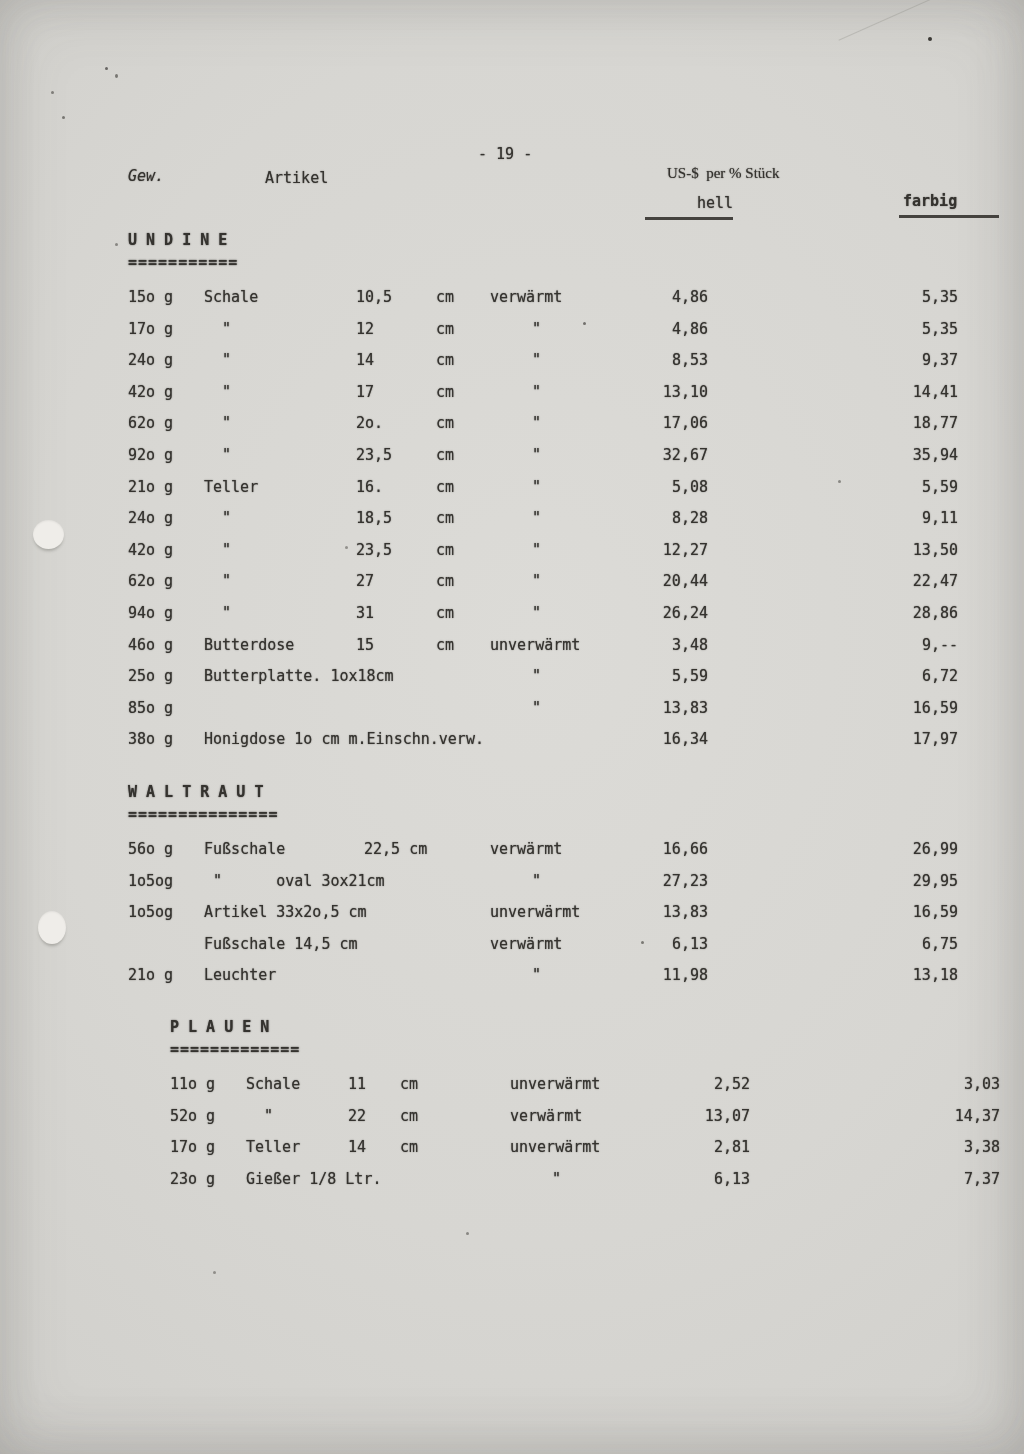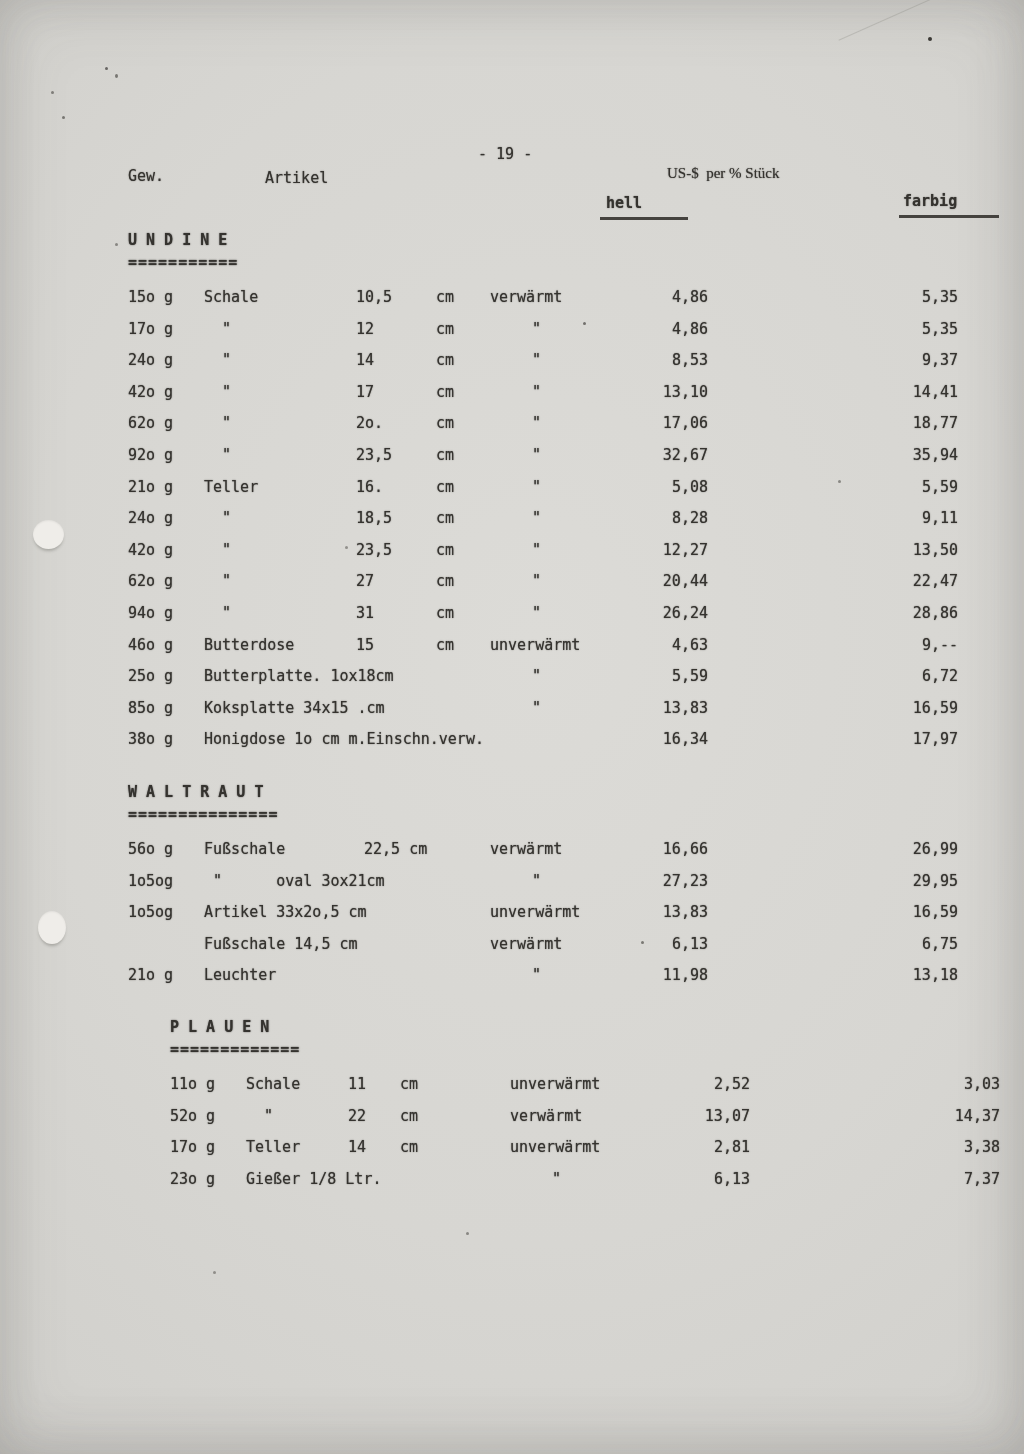--- a/index.html
+++ b/index.html
@@ -16,24 +16,24 @@
     color:#35332f;
   }
   .t{
     position:absolute;
     white-space:pre;
     line-height:26px;
     text-shadow:0 0 1.2px rgba(48,46,42,.8);
   }
   
   .page-num   {left:478px;top:141px;}
-  .h-gew      {left:128px;top:163px;}
+  .h-gew      {left:128px;top:163px;font-style:italic;}
   .h-artikel  {left:245px;top:165px;margin-left:20px;}
   .h-us       {left:667px;top:160px;font-family:Liberation Serif, serif;}
-  .h-hell     {left:600px;top:190px;width:82px;padding-left:6px;border-bottom:3px solid rgba(53,51,47,.9);height:27px;font-weight:bold;}
+  .h-hell     {left:645px;top:190px;width:82px;padding-left:6px;border-bottom:3px solid rgba(53,51,47,.9);height:27px;font-weight:normal;text-align:right;}
   .h-farbig   {left:899px;top:188px;width:96px;padding-left:4px;border-bottom:3px solid rgba(53,51,47,.9);height:27px;font-weight:bold;}
   
   .section{position:absolute;left:0;width:1024px;}
   .sec-0{top:231px;} .sec-1{top:783px;} .sec-2{top:1018px;margin-left:42px;}
   .sec-title {position:relative;height:22px;padding-left:128px;font-weight:bold;white-space:pre;text-shadow:0 0 1.4px rgba(40,38,35,.9);}
   .sec-equals{position:relative;height:31px;padding-left:128px;font-weight:bold;white-space:pre;letter-spacing:1px;text-shadow:0 0 1.6px rgba(40,38,35,.95);}
   .row{position:relative;height:31.6px;}
   .row .t{top:0;}
   .c-w      {left:128px;}
   .c-art    {left:204px;}
@@ -188,33 +188,32 @@
           <span class="t c-heat ditto">"</span>
           <span class="t c-hell">26,24</span>
           <span class="t c-farbig">28,86</span>
         </div>
         <div class="row">
           <span class="t c-w">46o g</span>
           <span class="t c-art">Butterdose</span>
           <span class="t c-size">15</span>
           <span class="t c-unit">cm</span>
           <span class="t c-heat">unverwärmt</span>
-          <span class="t c-hell">4,63</span>
+          <span class="t c-hell">3,48</span>
           <span class="t c-farbig">9,--</span>
         </div>
         <div class="row">
           <span class="t c-w">25o g</span>
           <span class="t c-art">Butterplatte. 1ox18cm</span>
           <span class="t c-heat ditto">"</span>
           <span class="t c-hell">5,59</span>
           <span class="t c-farbig">6,72</span>
         </div>
         <div class="row">
           <span class="t c-w">85o g</span>
-          <span class="t c-art">Koksplatte 34x15 .cm</span>
           <span class="t c-heat ditto">"</span>
           <span class="t c-hell">13,83</span>
           <span class="t c-farbig">16,59</span>
         </div>
         <div class="row">
           <span class="t c-w">38o g</span>
           <span class="t c-art">Honigdose 1o cm m.Einschn.verw.</span>
           <span class="t c-hell">16,34</span>
           <span class="t c-farbig">17,97</span>
         </div>

